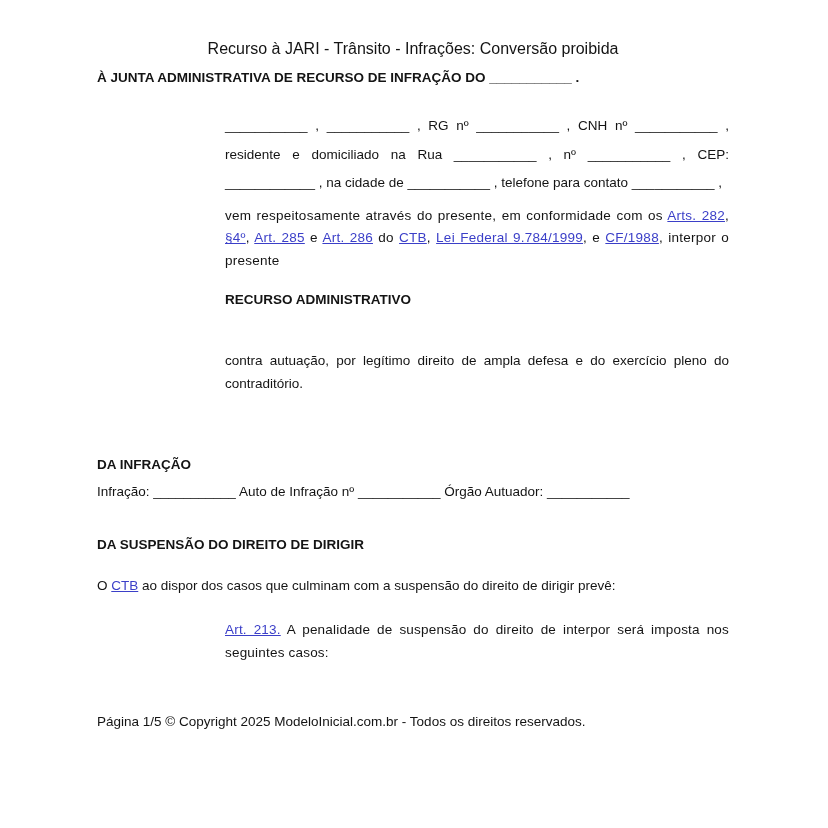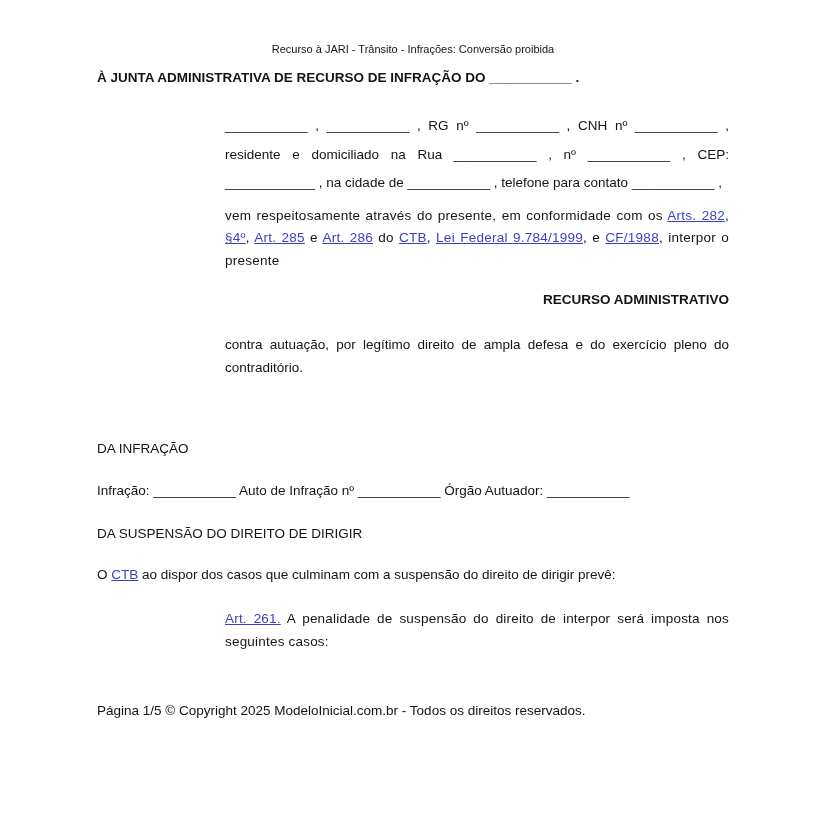--- a/index.html
+++ b/index.html
@@ -9,32 +9,32 @@
     font-size: 13.5px; line-height: 17px; color: #141414;
   }
   .page {
     box-sizing: border-box;
     width: 828px; height: 828px;
     padding: 40px 99px 0 97px;
     overflow: hidden;
     background: #ffffff;
   }
   p { margin: 0; }
-  .doc-title { font-size: 11px; line-height: 18px; text-align: center; }
+  .doc-title { font-size: 16px; line-height: 18px; text-align: center; }
   .addressee { margin-top: 11px; font-weight: bold; }
   .indent { margin-left: 128px; }
   .p1 { margin-top: 26px; line-height: 28.5px; text-align: justify; }
   .p2 { margin-top: 7px; line-height: 22.5px; text-align: justify; letter-spacing: 0.25px; }
-  .h-recurso { margin-top: 19px; font-weight: bold; text-align: right; }
-  .p3 { margin-top: 26px; line-height: 22.5px; text-align: justify; }
-  .h-sec { font-weight: normal; }
+  .h-recurso { margin-top: 19px; font-weight: bold; text-align: left; }
+  .p3 { margin-top: 42px; line-height: 22.5px; text-align: justify; }
+  .h-sec { font-weight: bold; }
   .mt-infracao { margin-top: 61px; }
-  .p-inf { margin-top: 25px; }
+  .p-inf { margin-top: 10px; }
   .mt-veiculo { margin-top: 33px; }
-  .mt-susp { margin-top: 26px; }
+  .mt-susp { margin-top: 36px; }
   .p-ctb { margin-top: 24px; }
   .p-art { margin-top: 25px; margin-left: 128px; line-height: 22.5px; text-align: justify; letter-spacing: 0.2px; }
   .footer { margin-top: 49px; }
   .lnk { color: var(--link-color, #3b3fc8); text-decoration: underline; cursor: pointer; }
 </style>
 </head>
 <body style="color: rgb(20, 20, 20); background: rgb(255, 255, 255);">
 
 <div class="page">
 
@@ -52,17 +52,17 @@
 
   <div class="h-sec mt-infracao">DA INFRAÇÃO</div>
 
   <p class="p-inf">Infração: ___________ Auto de Infração nº ___________ Órgão Autuador: ___________</p>
 
 
   <div class="h-sec mt-susp">DA SUSPENSÃO DO DIREITO DE DIRIGIR</div>
 
   <p class="p-ctb"><span>O </span><a class="lnk">CTB</a><span> ao dispor dos casos que culminam com a suspensão do direito de dirigir prevê:</span></p>
 
-  <p class="p-art"><a class="lnk">Art. 261.</a><span> A penalidade de suspensão do direito de interpor será imposta nos seguintes casos:</span></p>
+  <p class="p-art"><a class="lnk">Art. 213.</a><span> A penalidade de suspensão do direito de interpor será imposta nos seguintes casos:</span></p>
 
   <div class="footer">Página 1/5 © Copyright 2025 ModeloInicial.com.br - Todos os direitos reservados.</div>
 
 </div>
 
 </body></html>

